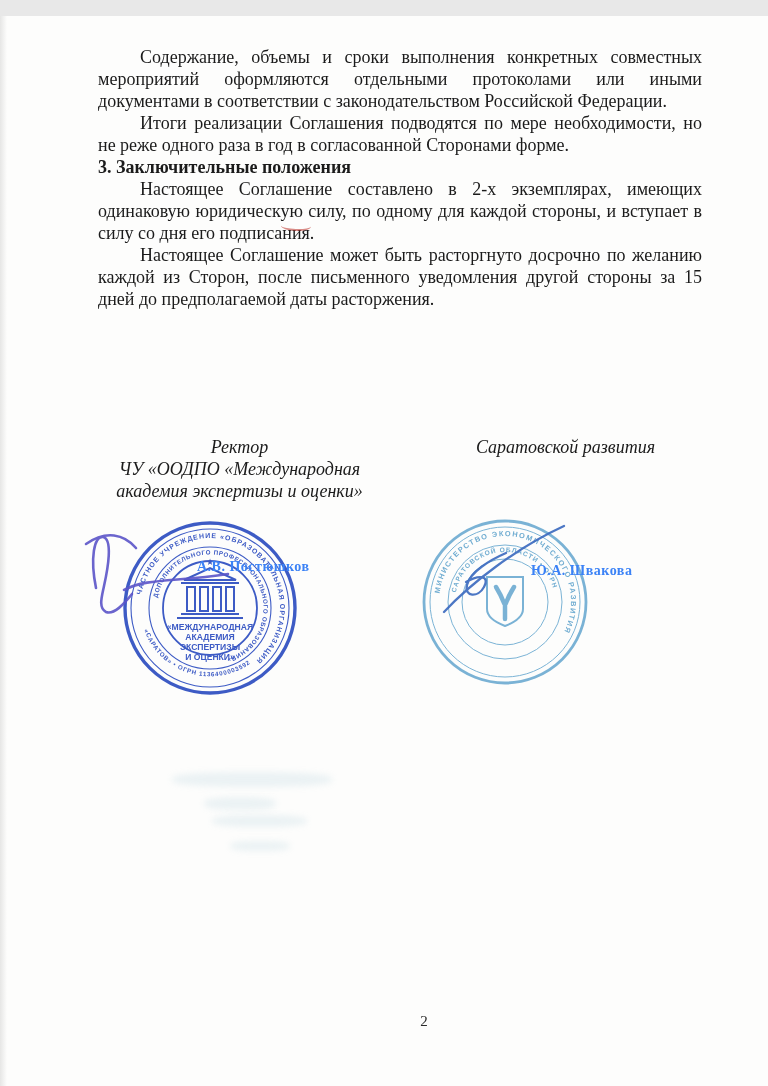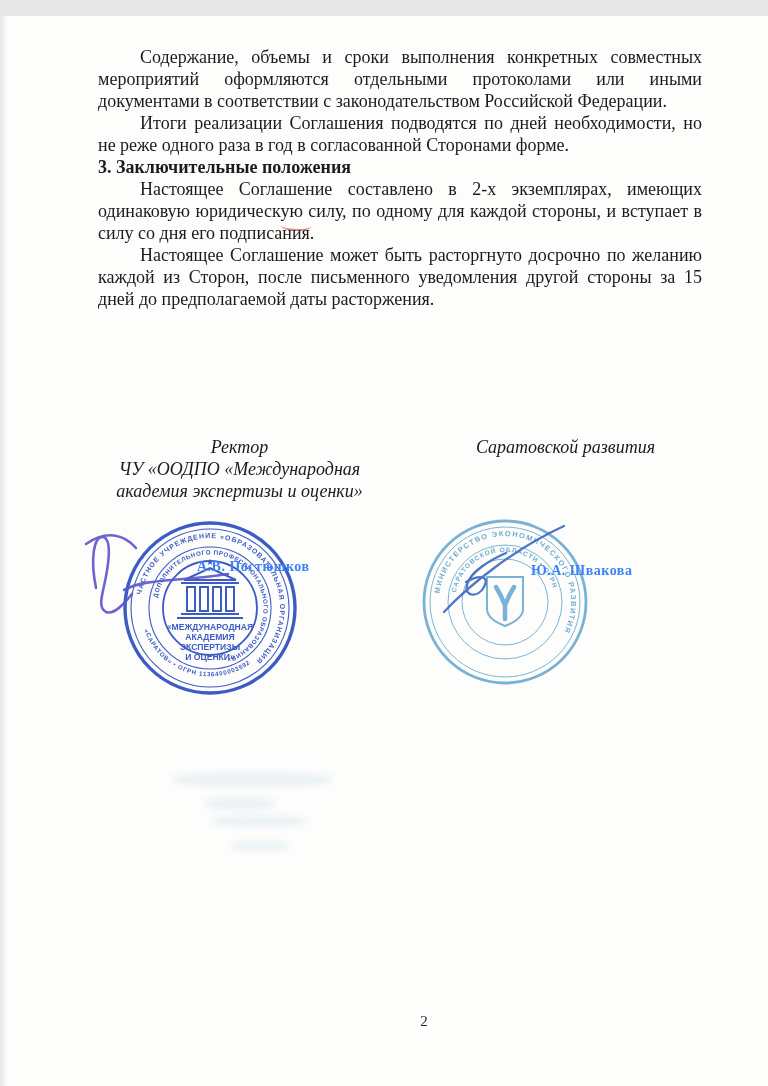--- a/index.html
+++ b/index.html
@@ -68,21 +68,21 @@
 </style>
 </head>
 <body>
 
 <div class="page">
   <div class="scan-edge-left"></div>
   <div class="scan-edge-bottom"></div>
 
   <div class="text-block">
     <p>Содержание, объемы и сроки выполнения конкретных совместных мероприятий оформляются отдельными протоколами или иными документами в соответствии с законодательством Российской Федерации.</p>
-    <p>Итоги реализации Соглашения подводятся по дней необходимости, но не реже одного раза в год в согласованной Сторонами форме.</p>
+    <p>Итоги реализации Соглашения подводятся по мере необходимости, но не реже одного раза в год в согласованной Сторонами форме.</p>
     <p class="section-heading">3. Заключительные положения</p>
     <p>Настоящее Соглашение составлено в 2-х экземплярах, имеющих одинаковую юридическую силу, по одному для каждой стороны, и вступает в силу со дня его подписания.</p>
     <p>Настоящее Соглашение может быть расторгнуто досрочно по желанию каждой из Сторон, после письменного уведомления другой стороны за 15 дней до предполагаемой даты расторжения.</p>
   </div>
 
   <div class="red-mark"></div>
 
   <div class="sig-row">
     <div class="sig-col left">
       <div>Ректор</div>

